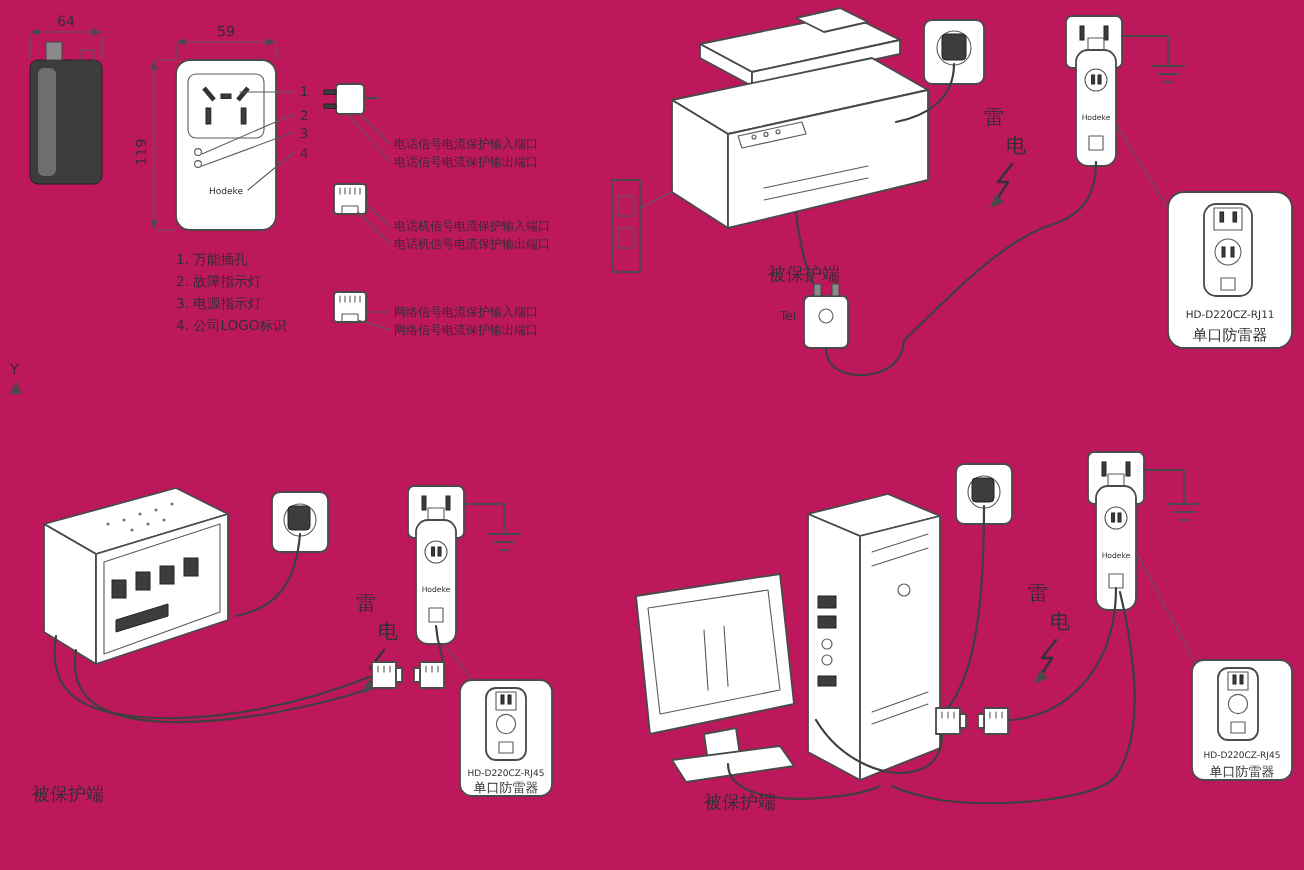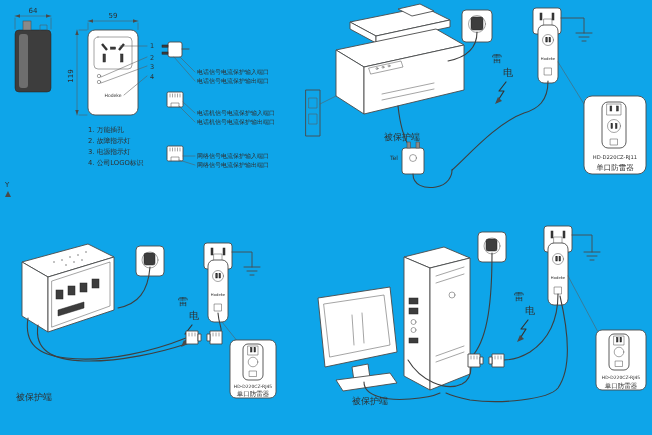--- a/index.html
+++ b/index.html
@@ -1,16 +1,16 @@
 <!DOCTYPE html>
 <html><head>
 <meta charset="utf-8">
 <style>
   html,body{margin:0;padding:0;background:#ffffff}
-  .page{width:652px;height:435px;background:#0ea5e9;position:relative;overflow:hidden;font-family:"DejaVu Sans",sans-serif}
+  .page{width:652px;height:435px;background:#be185d;position:relative;overflow:hidden;font-family:"DejaVu Sans",sans-serif}
   svg{display:block}
   .ln{fill:none;stroke:#4a4a4a;stroke-width:0.9;stroke-linejoin:round;stroke-linecap:round}
   .thin{fill:none;stroke:#5a5a5a;stroke-width:0.55;stroke-linejoin:round;stroke-linecap:round}
   .wfill{fill:#ffffff;stroke:#4a4a4a;stroke-width:0.9;stroke-linejoin:round}
   .dark{fill:#3d3d3d;stroke:#222222;stroke-width:0.5}
   .gray{fill:#8a8a8a;stroke:#444444;stroke-width:0.5}
   .arrow{fill:#4a4a4a;stroke:none}
   .cable{fill:none;stroke:#3f3f3f;stroke-width:1.1;stroke-linecap:round}
   .bolt{fill:none;stroke:#333333;stroke-width:1.2;stroke-linejoin:round;stroke-linecap:round}
   text{font-family:"DejaVu Sans",sans-serif;fill:#2f2f2f}

